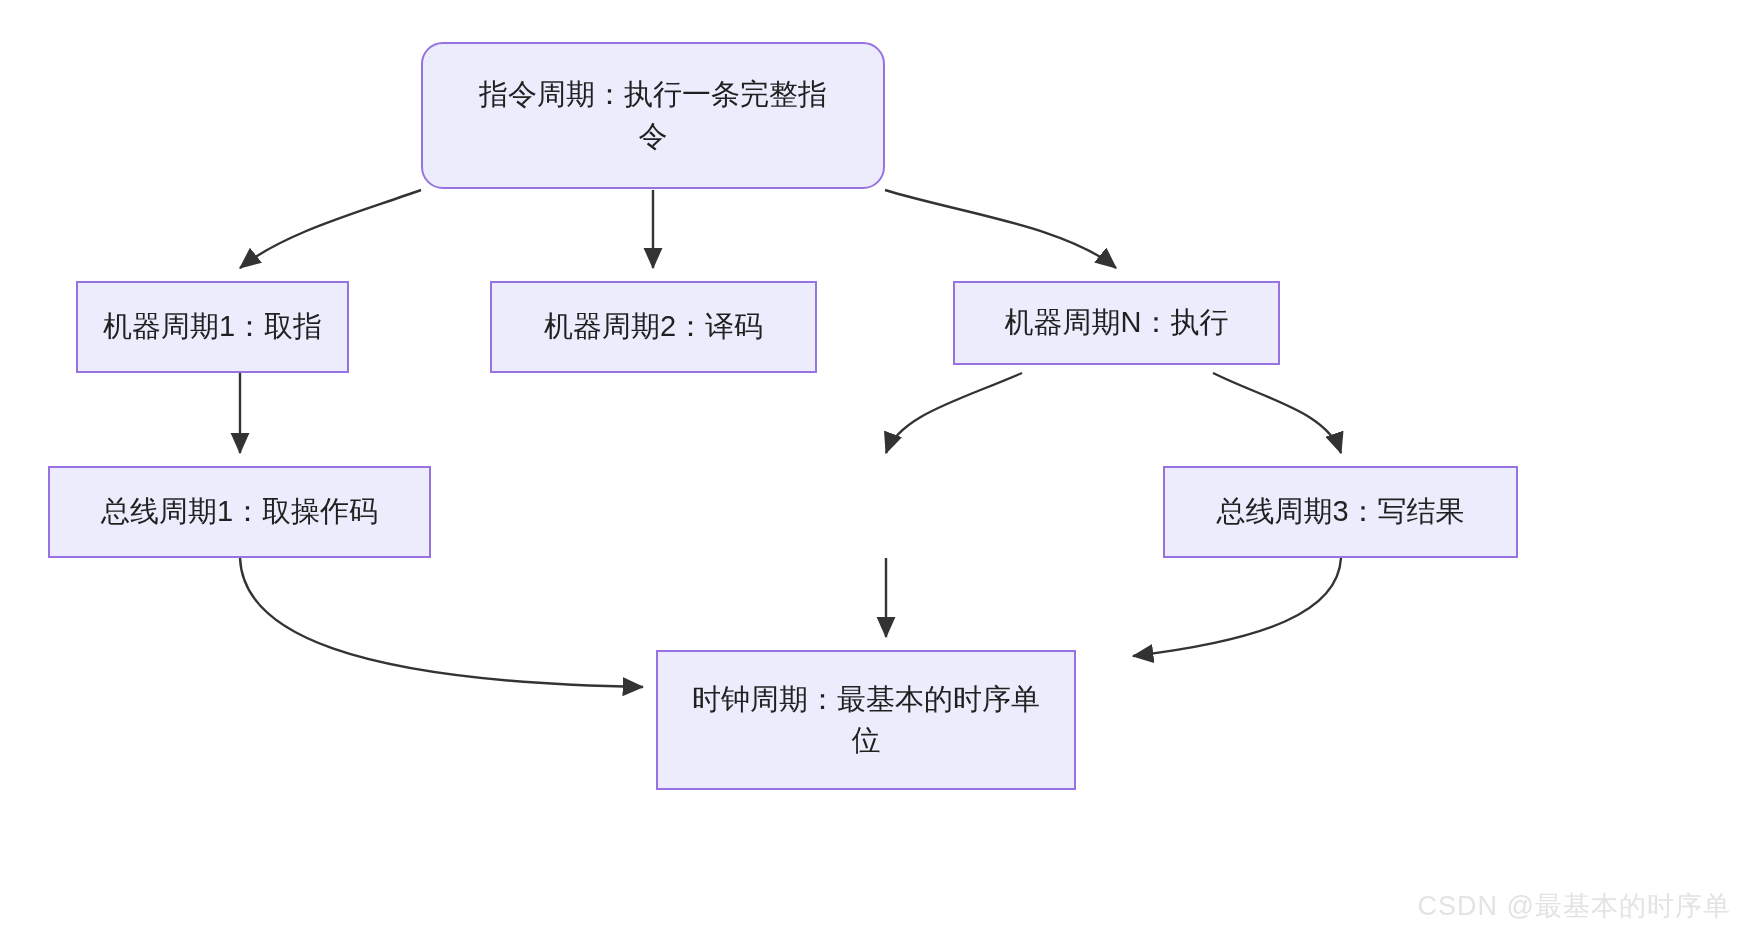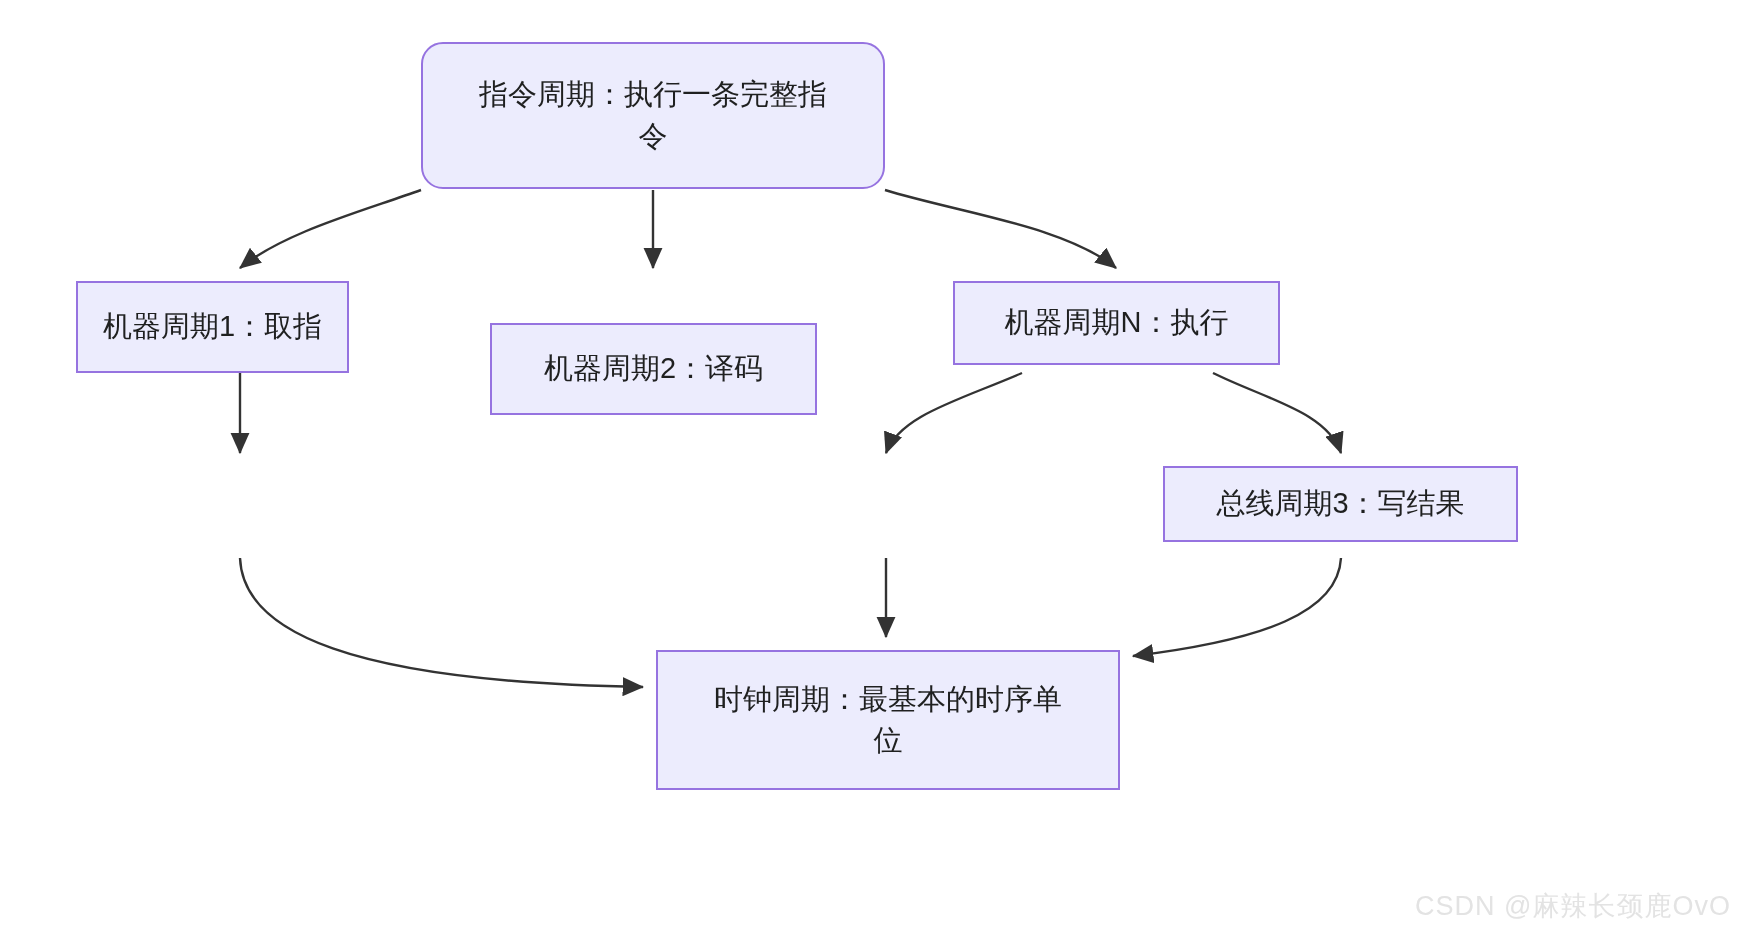--- a/index.html
+++ b/index.html
@@ -37,26 +37,26 @@
     color: #1f2020;
     font-size: 29px;
     line-height: 1.42;
     padding: 6px 14px;
     white-space: pre-line;
     z-index: 2;
   }
   
   #node-instruction-cycle { left: 421px;  top: 42px;  width: 464px; height: 147px; border-radius: 22px; }
   #node-machine-cycle-1   { left: 76px;   top: 281px; width: 273px; height: 92px;  }
-  #node-machine-cycle-2   { left: 490px;  top: 281px; width: 327px; height: 92px; margin-top: 42px;  }
+  #node-machine-cycle-2   { left: 490px;  top: 281px; width: 327px; height: 92px;  }
   #node-machine-cycle-n   { left: 953px;  top: 281px; width: 327px; height: 84px;  }
   #node-bus-cycle-1       { left: 48px;   top: 466px; width: 383px; height: 92px;  }
   #node-bus-cycle-2       { left: 694px;  top: 466px; width: 383px; height: 92px;  }
-  #node-bus-cycle-3       { left: 1163px; top: 466px; width: 355px; height: 76px;  }
-  #node-clock-cycle       { left: 656px;  top: 650px; width: 464px; height: 140px; }
+  #node-bus-cycle-3       { left: 1163px; top: 466px; width: 355px; height: 92px;  }
+  #node-clock-cycle       { left: 656px;  top: 650px; width: 420px; height: 140px; }
 
   .watermark {
     position: absolute;
     right: 22px;
     bottom: 16px;
     color: #e3e3e3;
     font-size: 27px;
     letter-spacing: 1px;
     user-select: none;
     z-index: 3;
@@ -95,22 +95,23 @@
 
   <div class="node" id="node-instruction-cycle">指令周期：执行一条完整指
 令</div>
 
   <div class="node" id="node-machine-cycle-1">机器周期1：取指</div>
 
   <div class="node" id="node-machine-cycle-2">机器周期2：译码</div>
 
   <div class="node" id="node-machine-cycle-n">机器周期N：执行</div>
 
+  <div class="node" id="node-bus-cycle-1">总线周期1：取操作码</div>
 
 
   <div class="node" id="node-bus-cycle-3">总线周期3：写结果</div>
 
   <div class="node" id="node-clock-cycle">时钟周期：最基本的时序单
 位</div>
 
-  <div class="watermark">CSDN @麻辣长颈鹿OvO</div>
+  <div class="watermark">CSDN @最基本的时序单</div>
 
 </div>
 
 </body></html>

